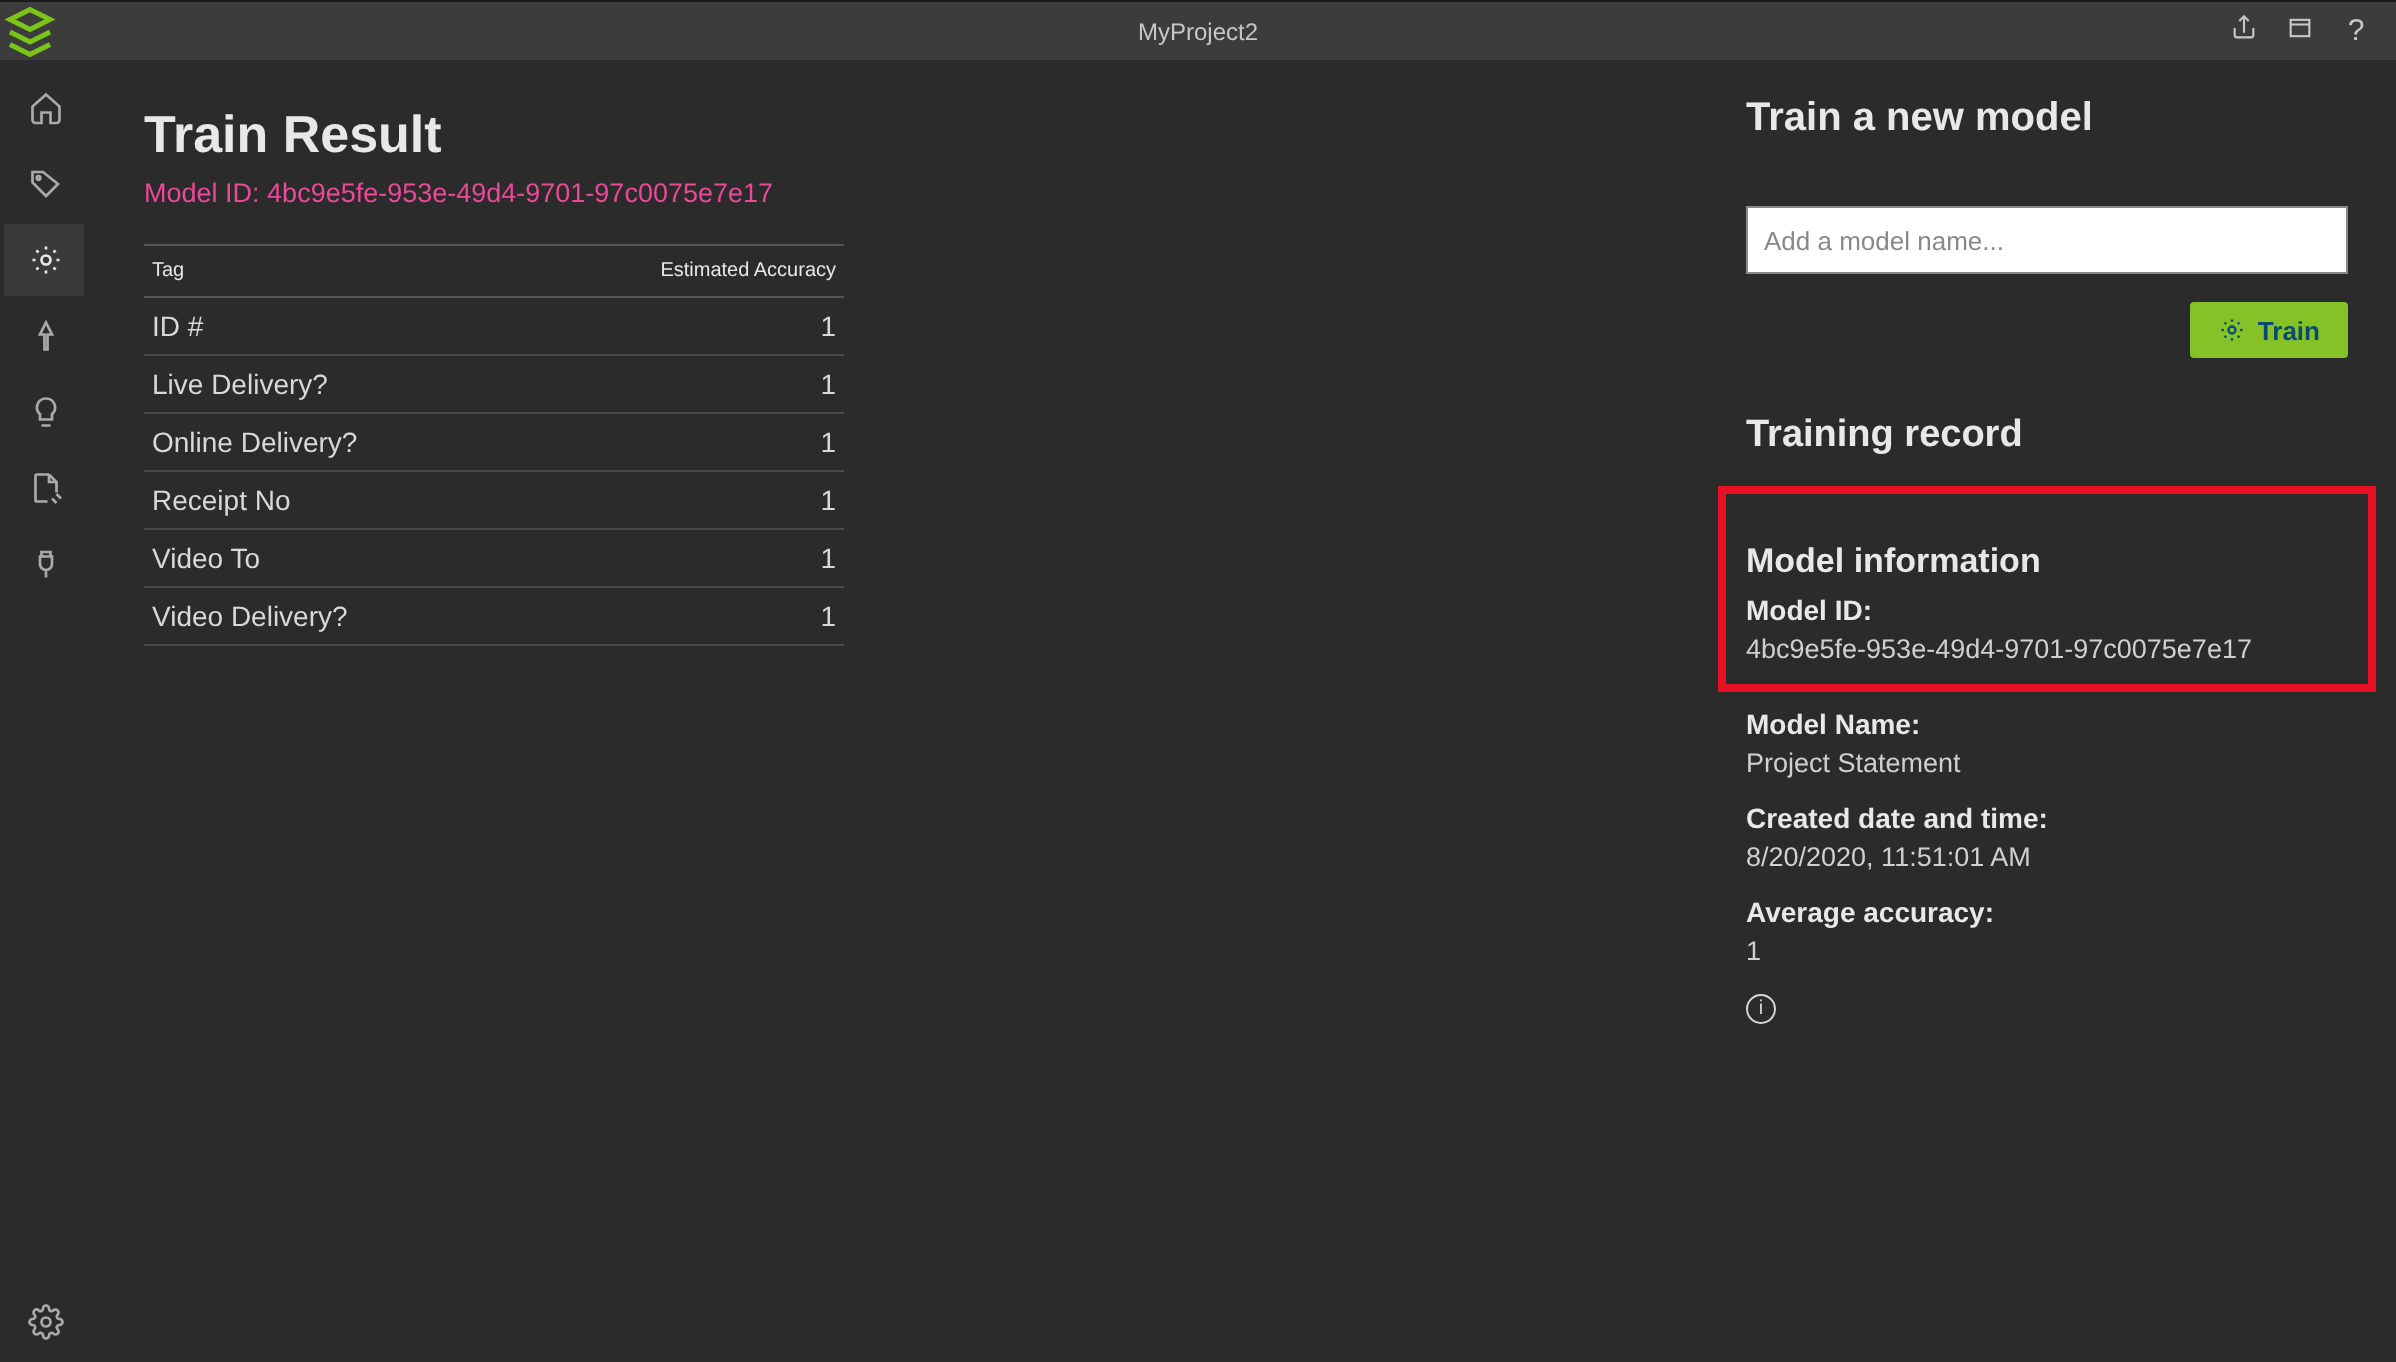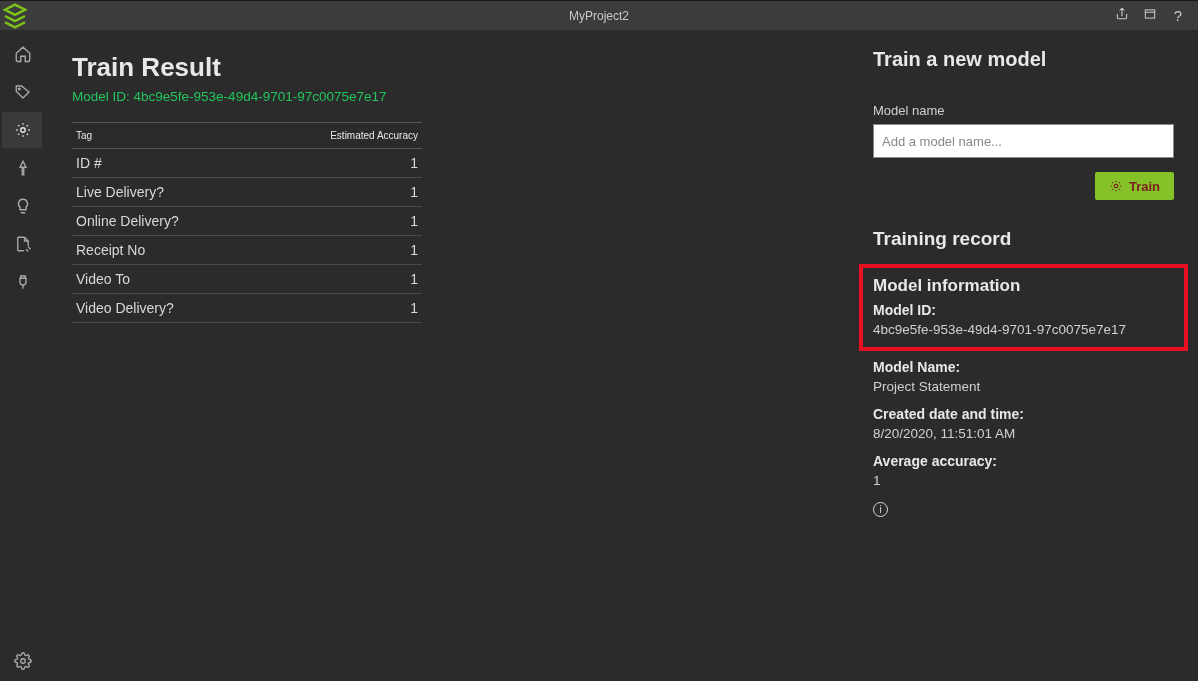--- a/index.html
+++ b/index.html
@@ -83,21 +83,21 @@
     background: #2b2b2b;
     overflow: auto;
   }
   .main h1 {
     font-size: 26px;
     font-weight: 600;
     margin-bottom: 6px;
   }
   .model-sub {
     font-size: 13.5px;
-    color: #22c55e;
+    color: #ec4899;
     margin-bottom: 18px;
   }
   table.result {
     border-collapse: collapse;
     width: 350px;
   }
   table.result th {
     text-align: left;
     font-size: 10px;
     font-weight: 400;
@@ -141,41 +141,41 @@
   }
   .text-input::placeholder { color: #888; }
   .train-row {
     display: flex;
     justify-content: flex-end;
     margin-top: 14px;
     margin-bottom: 28px;
   }
   .train-btn {
     background: #84c227;
-    color: #7f1d1d;
+    color: #0c4a6e;
     border: none;
     height: 28px;
     padding: 0 14px;
     font-size: 13px;
     font-weight: 600;
     cursor: pointer;
     display: flex;
     align-items: center;
     gap: 6px;
     border-radius: 2px;
   }
   .train-btn svg { width: 14px; height: 14px; }
   .section-h {
     font-size: 19px;
     font-weight: 600;
     margin-bottom: 14px;
   }
   .highlight-box {
     border: 4px solid #e81123;
-    padding: 8px 10px 10px 10px;
+    padding: 24px 10px 10px 10px;
     margin-left: -14px;
     margin-right: -14px;
     margin-bottom: 8px;
   }
   .info-block { margin-bottom: 12px; }
   .info-title {
     font-size: 17px;
     font-weight: 600;
     margin-bottom: 6px;
   }
@@ -316,21 +316,20 @@
         <tr>
             <td>Video Delivery?</td>
             <td class="acc">1</td>
           </tr>
       </tbody>
     </table>
   </div>
 
   <div class="rightpanel">
     <h2>Train a new model</h2>
-    <div class="field-label">Model name</div>
     <input class="text-input" type="text" placeholder="Add a model name..." style="">
     <div class="train-row">
       <button class="train-btn">
         <svg viewBox="0 0 24 24" fill="none" stroke="currentColor" stroke-width="2">
             <circle cx="12" cy="12" r="3"></circle>
             <path d="M12 3v2M12 19v2M3 12h2M19 12h2M5.6 5.6l1.4 1.4M17 17l1.4 1.4M5.6 18.4L7 17M17 7l1.4-1.4"></path>
           </svg>
         <span>Train</span>
       </button>
     </div>

